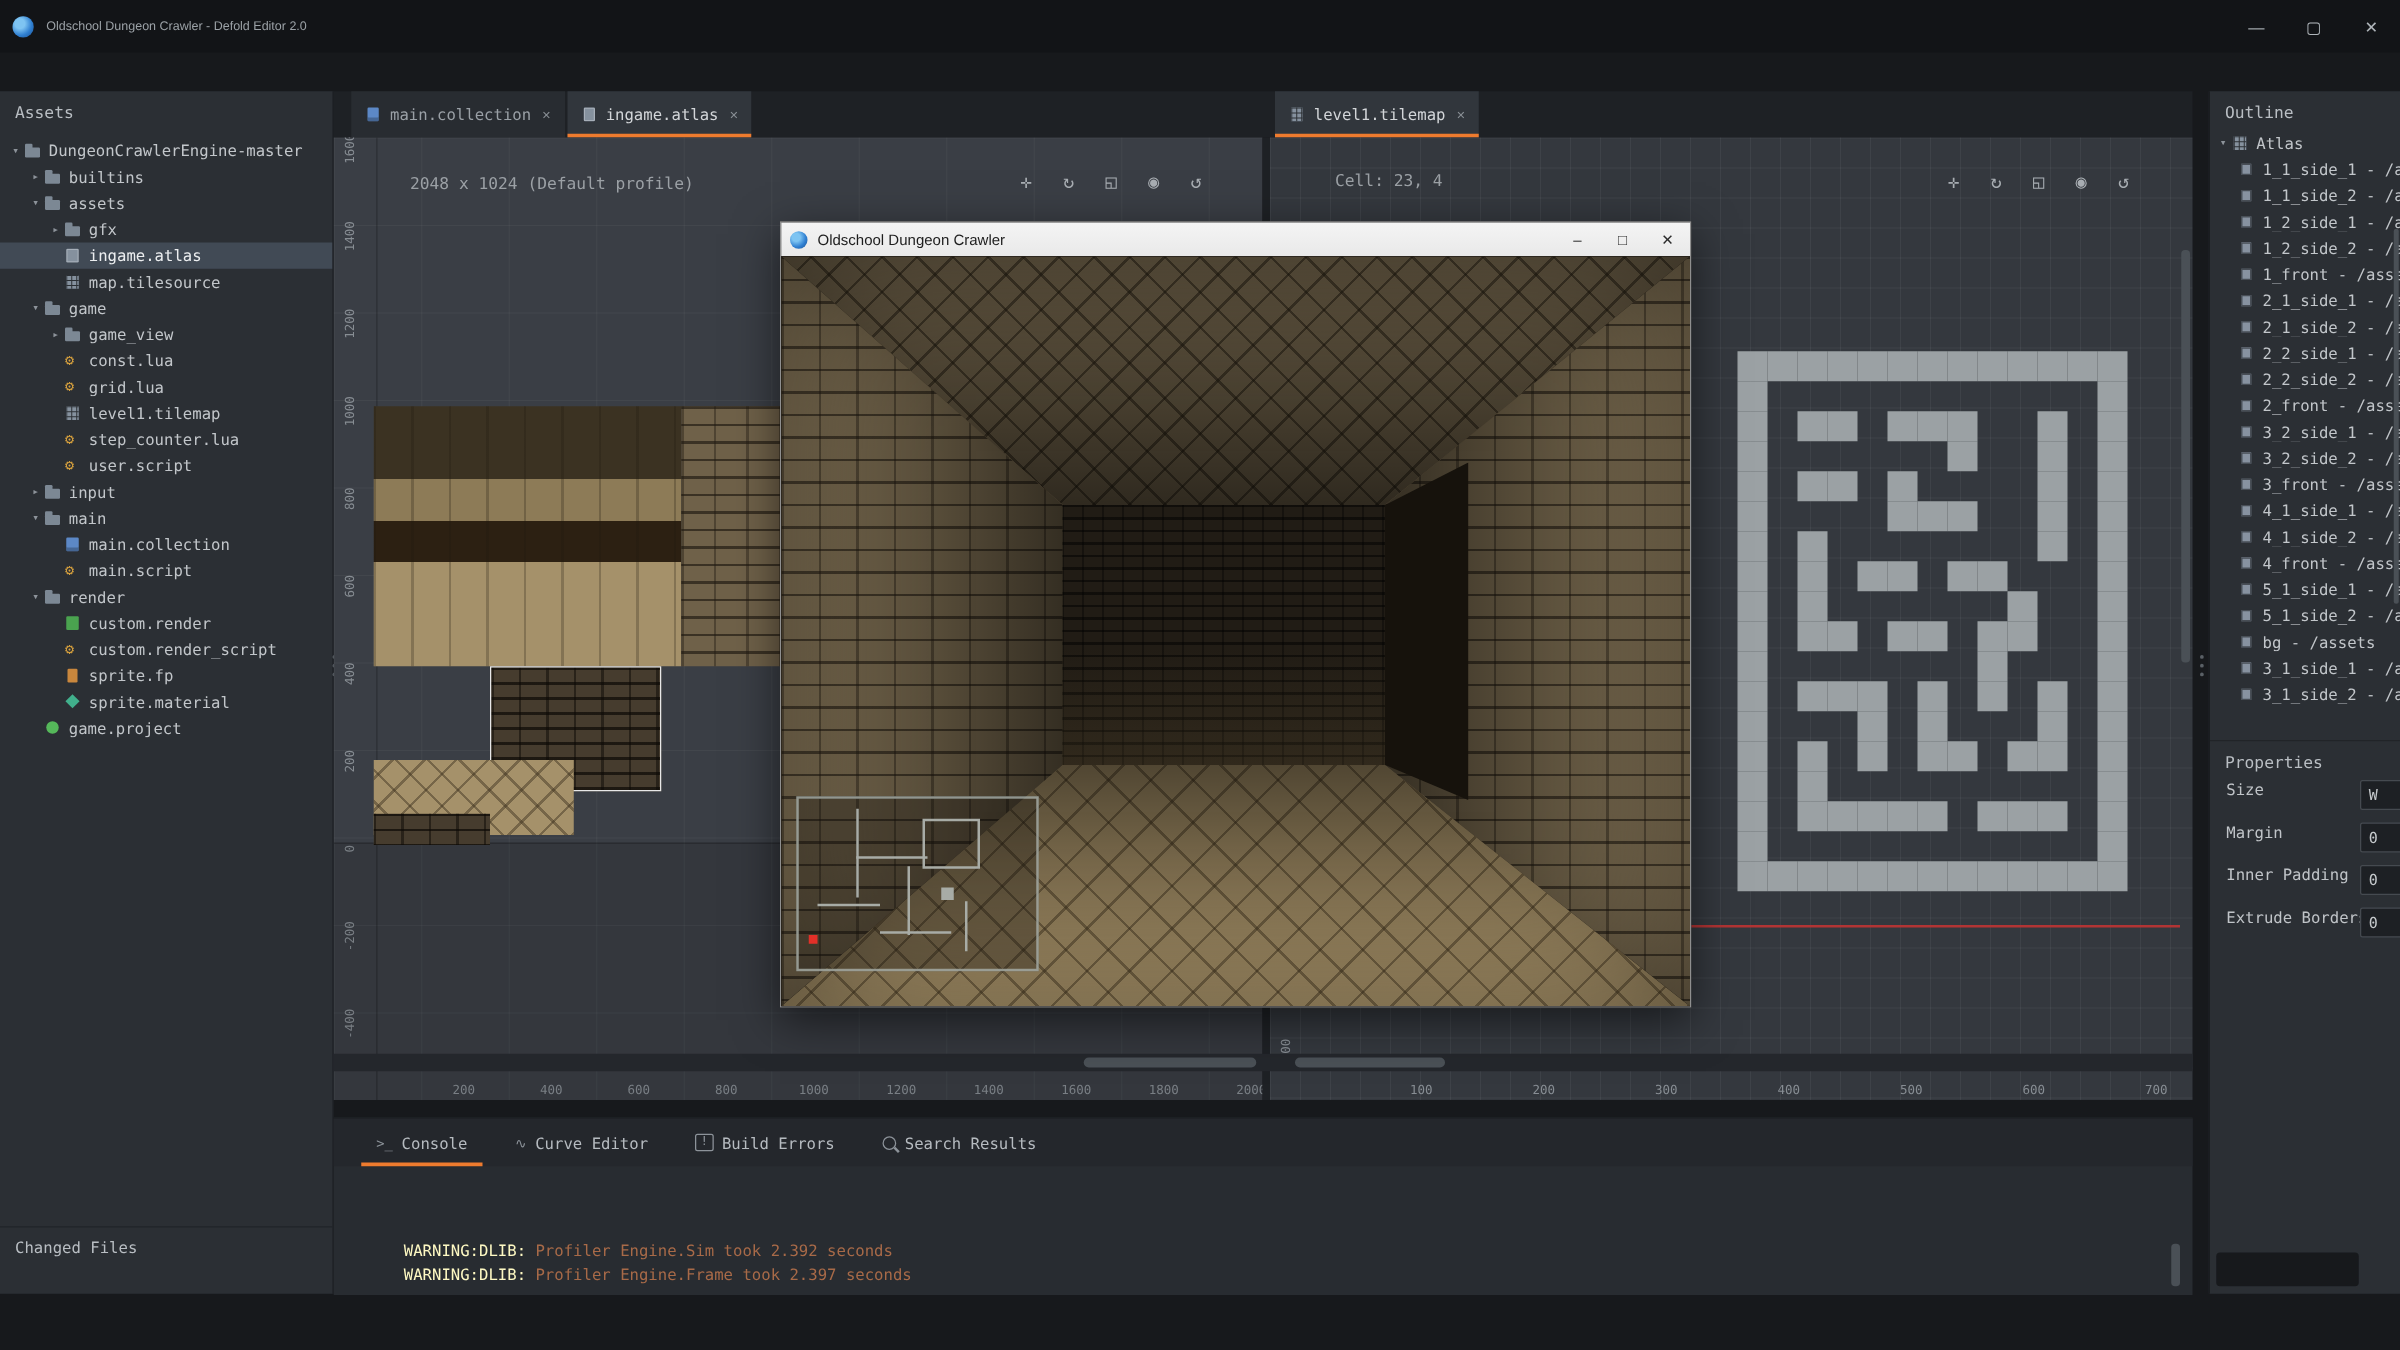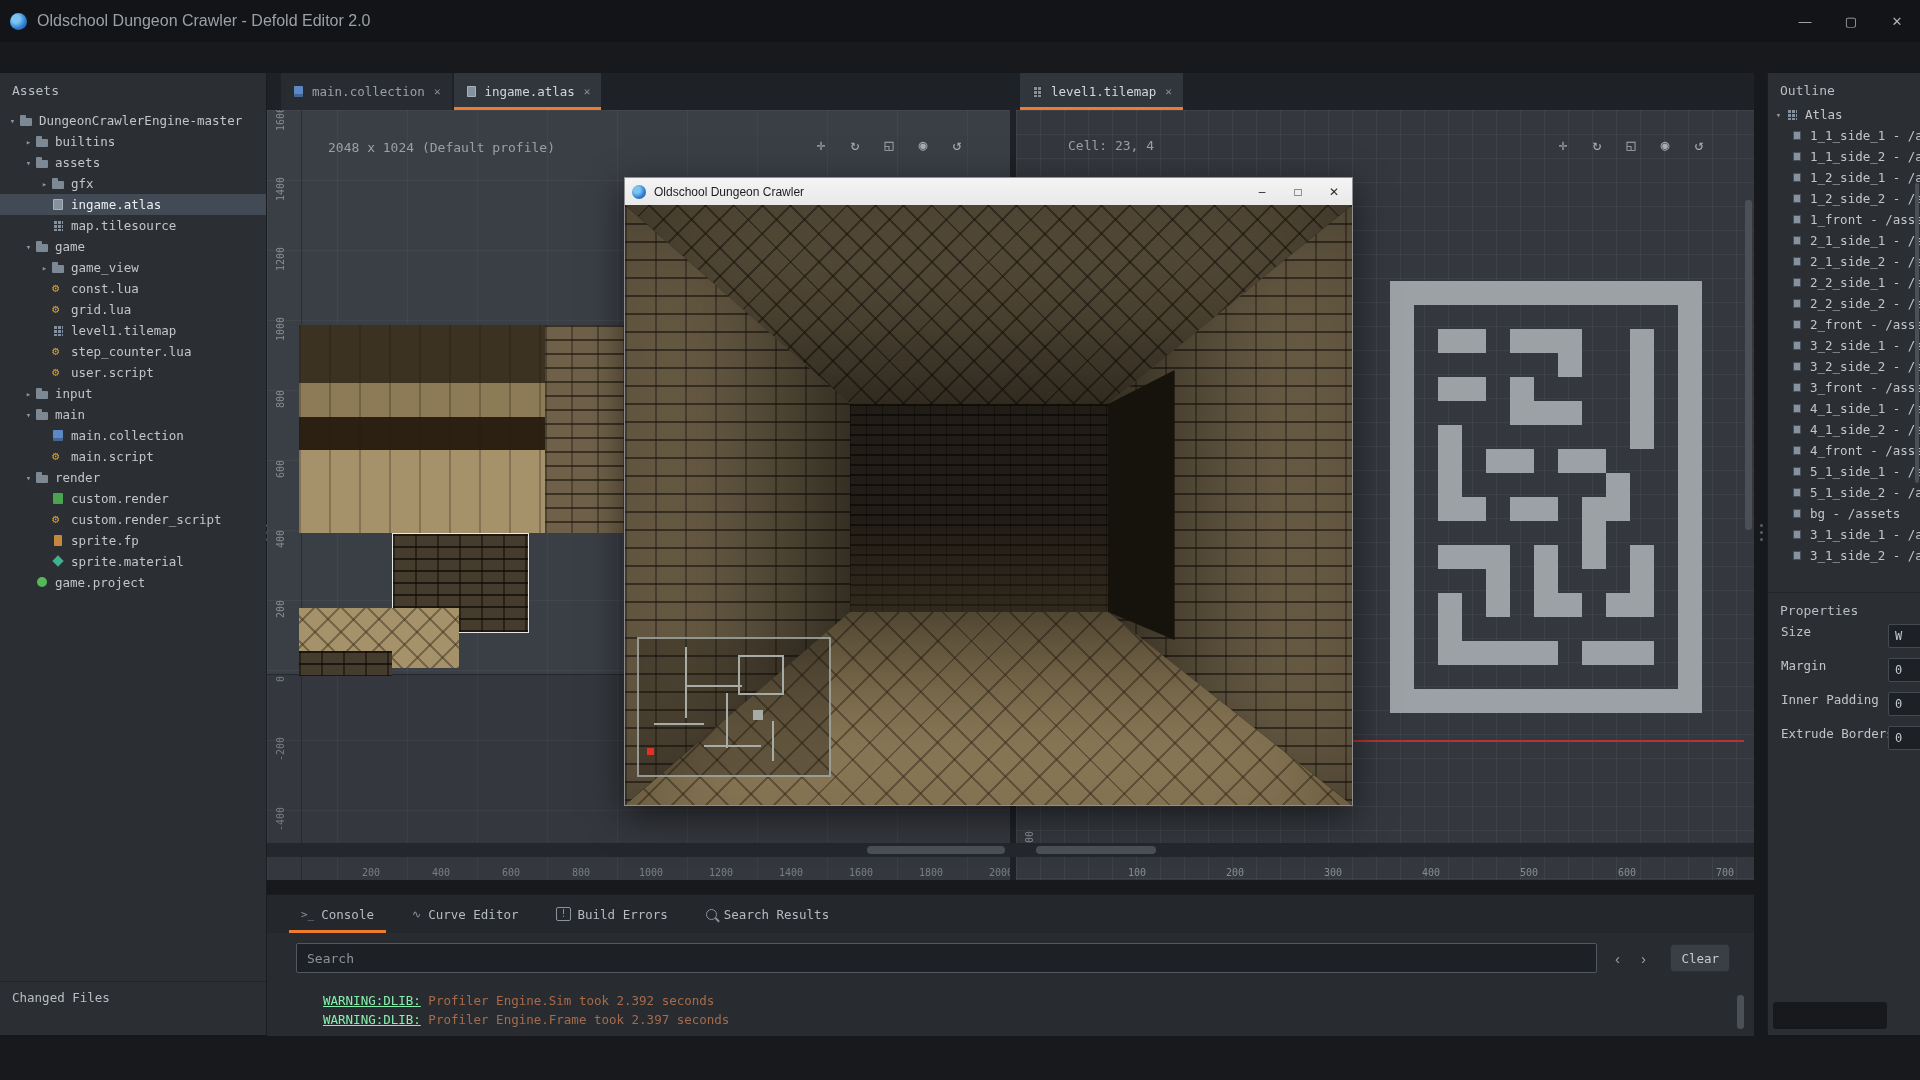--- a/index.html
+++ b/index.html
@@ -4,21 +4,21 @@
 <style>
   html,body{margin:0;padding:0;background:#17191c;}
   #stage{position:relative;width:1920px;height:1080px;background:#17191c;overflow:hidden;
          font-family:"DejaVu Sans Mono",monospace;color:#c2c6ca;font-size:12.5px;cursor:default;}
   .sans{font-family:"Liberation Sans",sans-serif;}
 
   
   #titlebar{position:absolute;left:0;top:0;width:1920px;height:42px;background:#121417;display:flex;align-items:center;}
   .tb-logo{width:17px;height:17px;border-radius:50%;margin-left:10px;flex:none;
            background:radial-gradient(circle at 35% 35%,#7ec4f2 0 25%,#2f7fd1 60%,#1b4e8f 100%);}
-  .tb-title{margin-left:10px;color:#9ba1a6;font-size:16px;font-family:"Liberation Sans",sans-serif;}
+  .tb-title{margin-left:10px;color:#9ba1a6;font-size:10px;font-family:"Liberation Sans",sans-serif;}
   .tb-controls{margin-left:auto;display:flex;height:42px;}
   .tb-btn{width:46px;height:42px;display:flex;align-items:center;justify-content:center;color:#aeb4b9;font-size:13px;background:transparent;border:0;}
 
   
   #menubar{position:absolute;left:0;top:42px;width:1920px;height:31px;background:#26292e;border-bottom:1px solid #1a1d20;display:flex;align-items:center;padding-left:8px;box-sizing:border-box;}
   .menu-item{padding:0 13px;height:31px;display:flex;align-items:center;color:#c3c7ca;font-size:13px;background:transparent;border:0;font-family:inherit;}
 
   
   .panel-header{padding:10px 12px 6px 12px;color:#b9bec3;font-size:13px;}
   .tree-row{display:flex;align-items:center;height:21px;white-space:nowrap;overflow:hidden;color:#c2c6ca;}
@@ -114,21 +114,21 @@
 
   #console-searchrow{position:absolute;left:29px;top:48px;right:24px;height:30px;display:flex;align-items:center;}
   #search-input{width:1312px;height:30px;box-sizing:border-box;background:#1d2024;border:1px solid #53585e;border-radius:2px;color:#c6cacd;padding:0 10px;font-family:inherit;font-size:13px;outline:none;}
   #search-input::placeholder{color:#8d939a;}
   .nav-btn{width:26px;height:30px;background:transparent;border:0;color:#9aa0a6;font-size:15px;}
   #btn-prev{margin-left:8px;}
   #btn-clear{margin-left:14px;width:60px;height:28px;background:#3a3f45;border:1px solid #2c3034;border-radius:4px;color:#c6cacd;font-family:inherit;font-size:12.5px;}
 
   #console-lines{position:absolute;left:56px;top:96px;right:40px;}
   .console-line{height:19px;line-height:19px;font-size:12.5px;white-space:nowrap;}
-  .warn-prefix{color:#86efac;text-decoration:underline;}
+  .warn-prefix{color:#fef9c3;}
   .warn-msg{color:#a86a48;}
 
   
   #statusbar{position:absolute;left:0;top:1035px;width:1920px;height:45px;background:#15171a;border-top:1px solid #0f1113;}
   #status-ready{position:absolute;left:12px;top:8px;color:#7d838a;font-size:12px;}
   #update-available{position:absolute;right:14px;top:3px;color:#4aa3e0;font-size:13px;background:transparent;border:0;font-family:inherit;}
 
   
   #outline-panel{position:absolute;left:1767px;top:73px;width:153px;height:962px;background:#2b2f34;border-left:1px solid #1a1d20;box-sizing:border-box;overflow:hidden;}
   #outline-list{height:441px;overflow:hidden;}
@@ -825,26 +825,20 @@
             <span>Build Errors</span>
           </button>
 
           <button class="ctab">
             <span class="ctab-icon search-icon">
               <i></i>
             </span>
             <span>Search Results</span>
           </button>
         </div>
-      <div id="console-searchrow">
-        <input id="search-input" placeholder="Search" style="">
-        <button class="nav-btn" id="btn-prev">‹</button>
-        <button class="nav-btn">›</button>
-        <button id="btn-clear">Clear</button>
-      </div>
       <div id="console-lines">
 
           <div class="console-line"><span class="warn-prefix">WARNING:DLIB:</span><span class="warn-msg"> Profiler Engine.Sim took 2.392 seconds</span></div>
 
           <div class="console-line"><span class="warn-prefix">WARNING:DLIB:</span><span class="warn-msg"> Profiler Engine.Frame took 2.397 seconds</span></div>
         </div>
       <div class="vscroll" style="right:10px;top:100px;height:34px;"></div>
     </div>
   </div>
 

